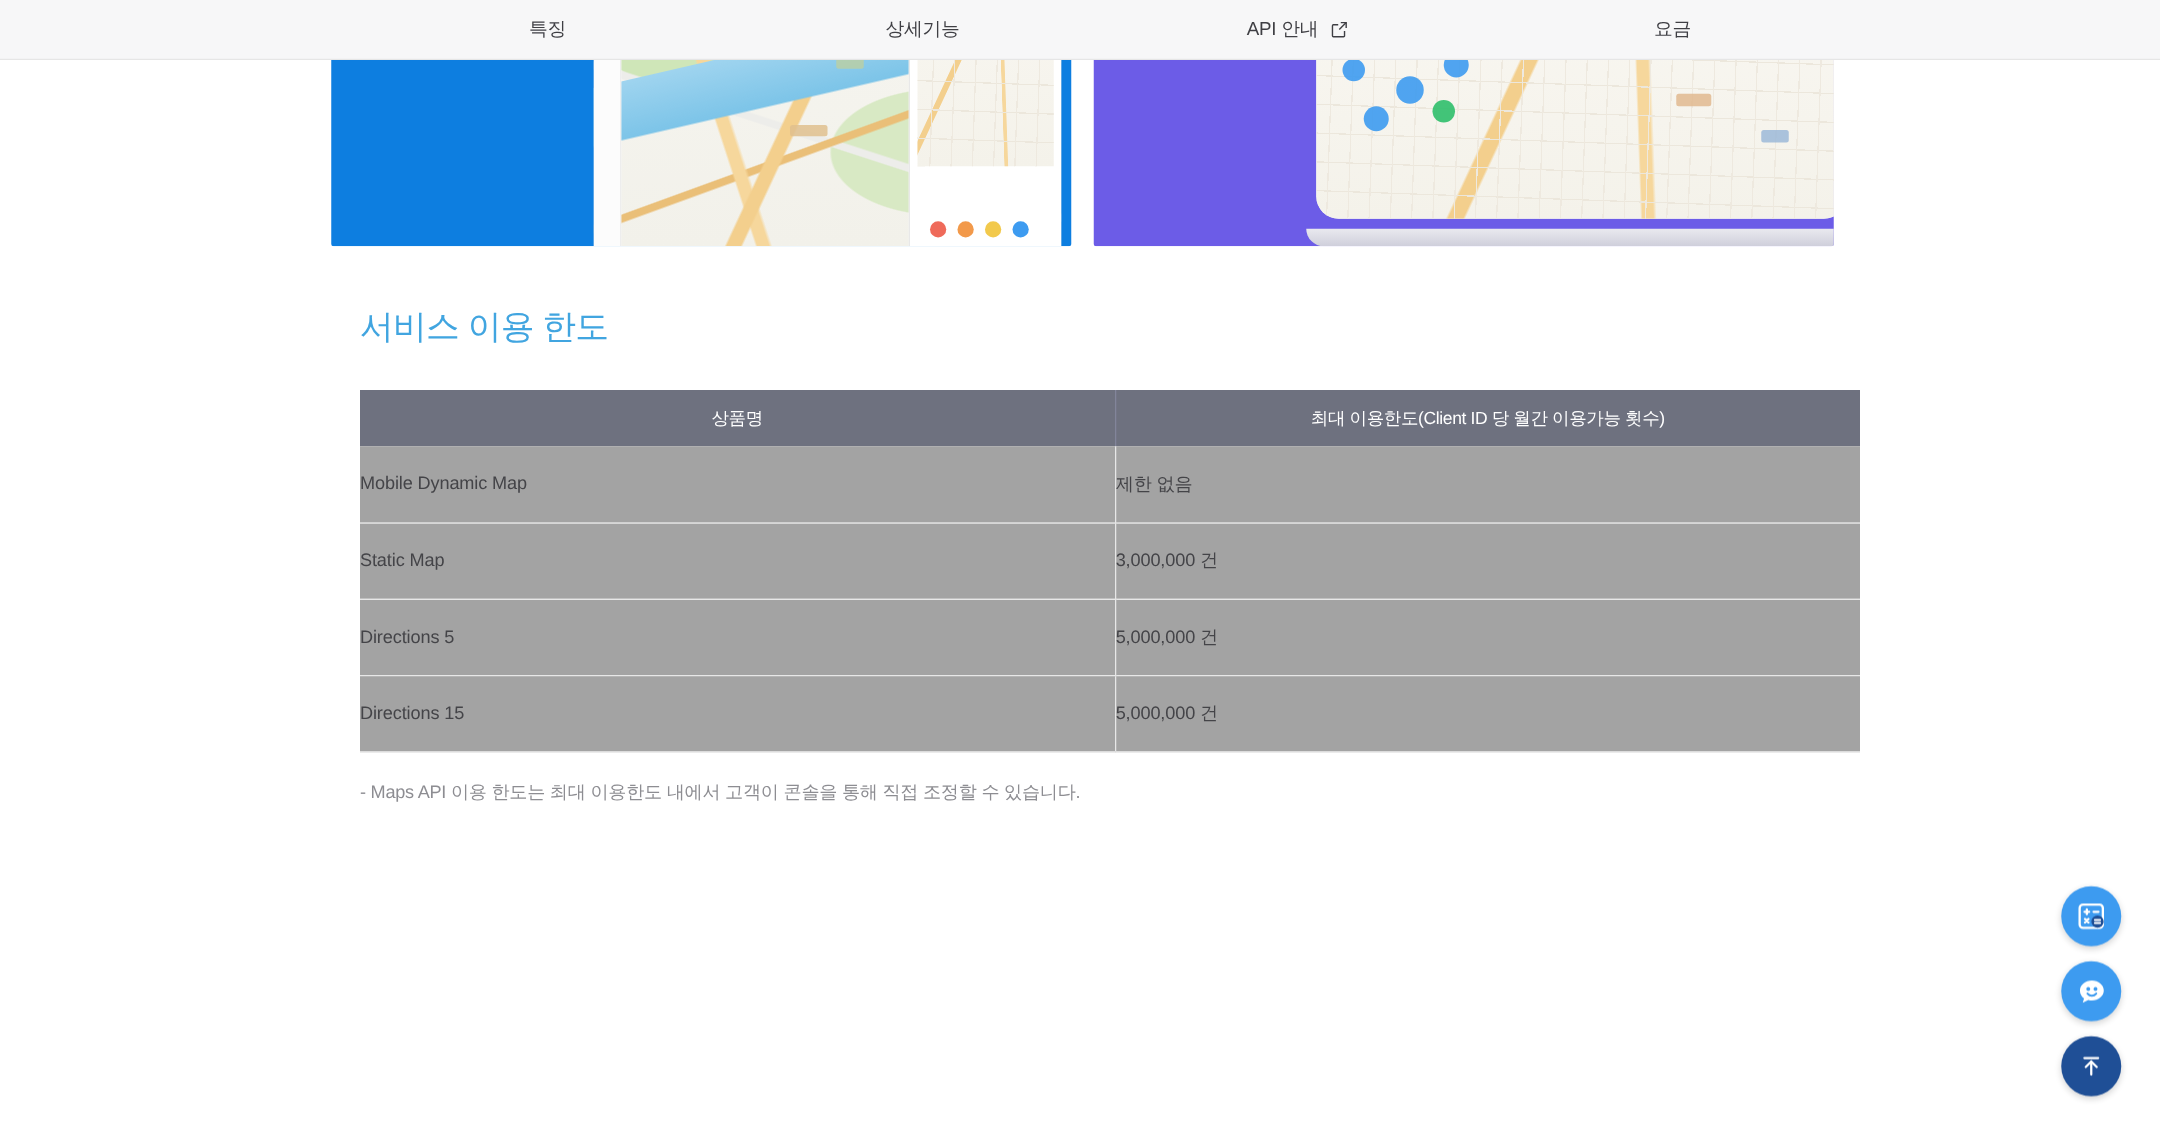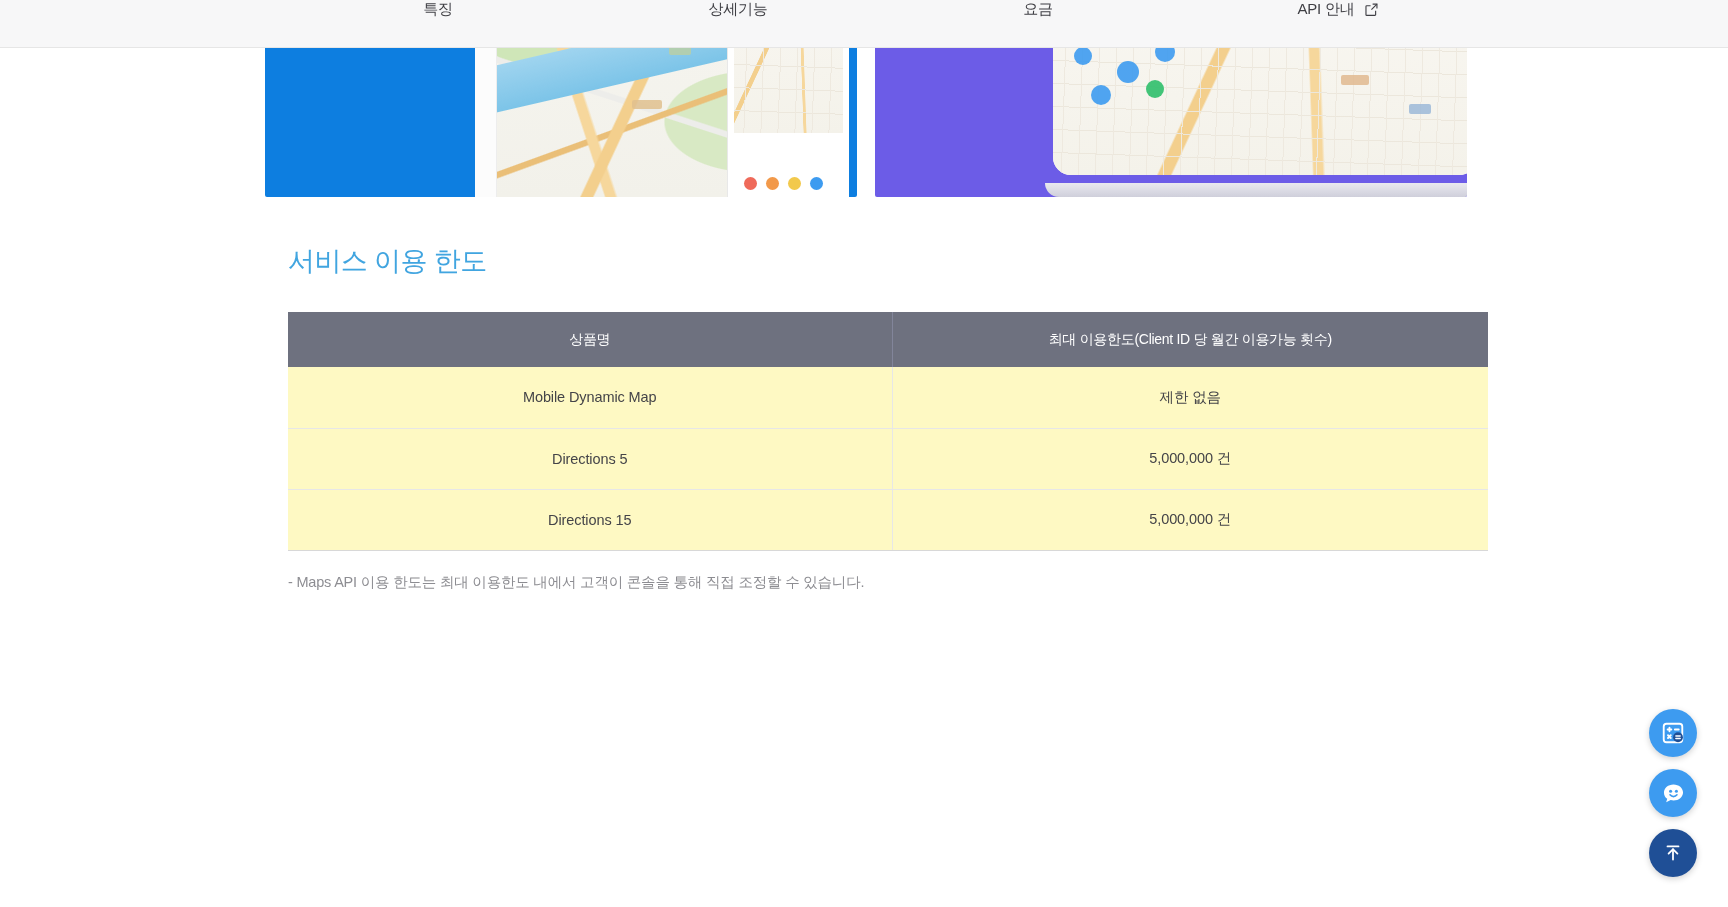--- a/index.html
+++ b/index.html
@@ -15,21 +15,21 @@
   }
 
   
   .tabbar {
     position: relative;
     width: 1728px;
     height: 48px;
     background: #f7f7f8;
     border-bottom: 1px solid #e6e6e6;
     display: flex;
-    align-items: flex-start;
+    align-items: center;
     justify-content: center;
   }
   .tabbar-inner {
     width: 1200px;
     display: flex;
     align-items: stretch;
     margin-left: 48px;
   }
   .tab {
     flex: 1 1 0;
@@ -145,31 +145,31 @@
     margin-top: 33px;
     width: 1200px;
     border-collapse: collapse;
     table-layout: fixed;
   }
   table.limits th {
     background: #6e717f;
     color: #ffffff;
     font-size: 14px;
     font-weight: 400;
-    height: 55px;
+    height: 45px;
     letter-spacing: -0.3px;
     border-right: 1px solid #82859a;
   }
   table.limits th:last-child { border-right: 0; }
   table.limits td {
     height: 61px;
-    text-align: center;
+    text-align: left;
     font-size: 14.5px;
     color: #444448;
-    background: #fef9c3;
+    background: #a3a3a3;
     border-bottom: 1px solid #e7e7e7;
     border-right: 1px solid #e7e7e7;
     letter-spacing: -0.1px;
   }
   table.limits td:last-child { border-right: 0; }
   table.limits tr:last-child td { border-bottom: 1px solid #d8d8d8; }
   table.limits tbody tr:first-child td { border-top: 0; }
   table.limits col.c1 { width: 604px; }
   table.limits col.c2 { width: 596px; }
 
@@ -206,31 +206,31 @@
 
 <div class="tabbar">
   <div class="tabbar-inner">
     <div class="tab">
       <span>특징</span>
     </div>
     <div class="tab">
       <span>상세기능</span>
     </div>
     <div class="tab">
-      <span>요금</span>
-    </div>
-    <div class="tab">
       <span>API 안내</span>
       <span class="ext-icon">
         <svg width="15" height="15" viewBox="0 0 16 16" fill="none" stroke="#3f3f44" stroke-width="1.2">
           <path d="M9.2 2.2h4.6v4.6"></path>
           <path d="M13.8 2.2 7.9 8.1"></path>
           <path d="M12.4 9.4v4.1a.8.8 0 0 1-.8.8H2.9a.8.8 0 0 1-.8-.8V4.8a.8.8 0 0 1 .8-.8H7"></path>
         </svg>
       </span>
+    </div>
+    <div class="tab">
+      <span>요금</span>
     </div>
   </div>
 </div>
 
 <div class="banner">
 
   <div class="card card-left">
     <div class="shot">
       <div class="maptex"></div>
       <div class="river"></div>
@@ -283,20 +283,24 @@
       <thead>
         <tr>
           <th>상품명</th>
           <th>최대 이용한도(Client ID 당 월간 이용가능 횟수)</th>
         </tr>
       </thead>
       <tbody>
         <tr>
           <td>Mobile Dynamic Map</td>
           <td>제한 없음</td>
+        </tr>
+        <tr>
+          <td>Static Map</td>
+          <td>3,000,000 건</td>
         </tr>
         <tr>
           <td>Directions 5</td>
           <td>5,000,000 건</td>
         </tr>
         <tr>
           <td>Directions 15</td>
           <td>5,000,000 건</td>
         </tr>
       </tbody>

